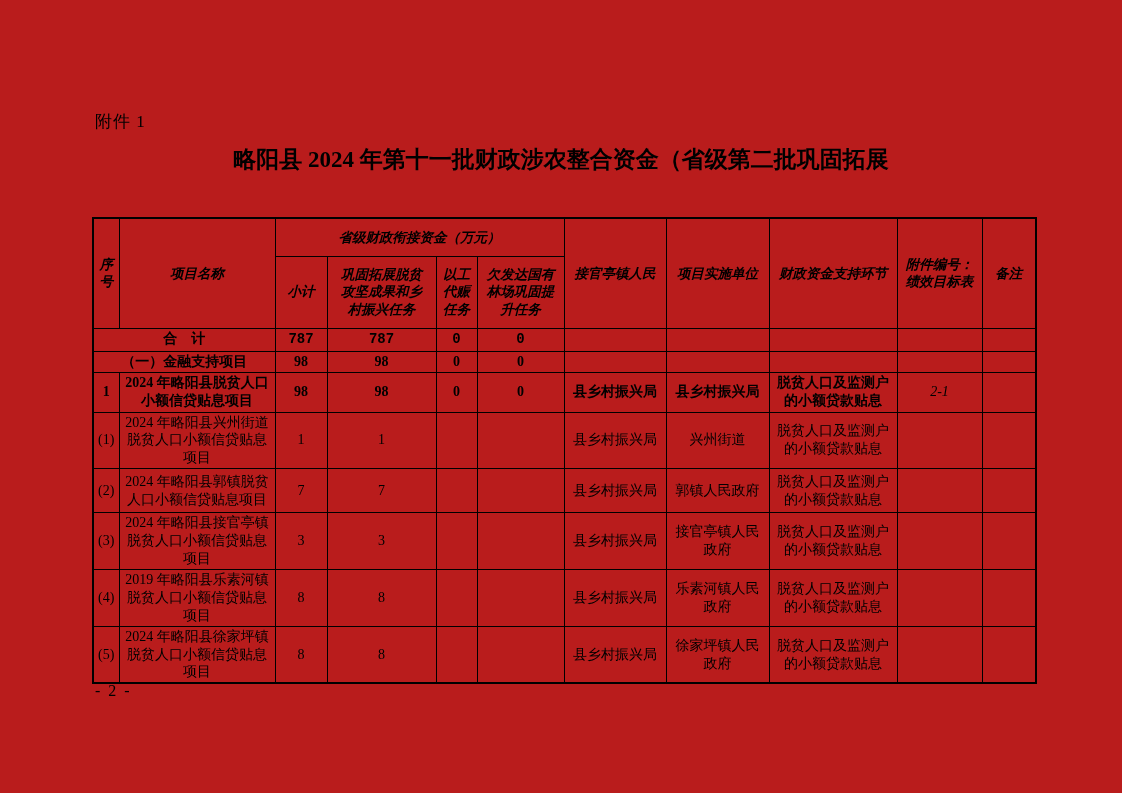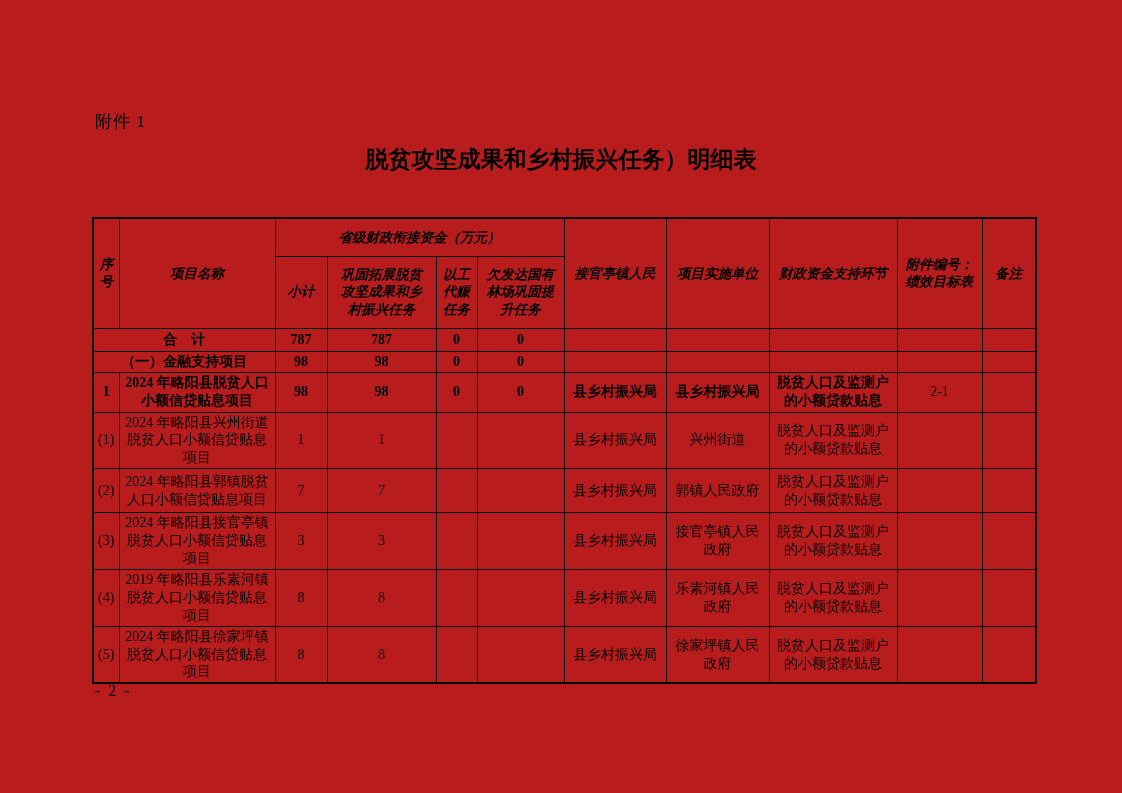--- a/index.html
+++ b/index.html
@@ -34,42 +34,42 @@
     text-align:center; vertical-align:middle;
     font-size:14px; line-height:1.28;
     white-space:pre-line;
     padding:1px 2px;
     overflow:hidden;
     font-weight:normal;
   }
   .doc-table th { font-weight:bold; font-size:13.5px;font-style:italic; }
   .bold-row td { font-weight:bold; }
   .cell-left { text-align:left; padding-left:4px; }
-  .fw-normal { font-weight:normal !important; }
+  .fw-normal { font-weight:normal !important;font-style:italic; }
 
   tr.rh-h1 { height:38px; }
   tr.rh-h2 { height:72px; }
-  tr.rh-22 { height:23px; }
+  tr.rh-22 { height:23px;font-family:Liberation Mono, monospace; }
   tr.rh-21 { height:21px;margin-left:44px; }
   tr.rh-40 { height:40px; }
   tr.rh-50 { height:50px; }
   tr.rh-44 { height:44px; }
   tr.rh-55 { height:55px; }
   tr.rh-56 { height:56px; }
   .seq-small { font-size:12px; }
 </style>
 </head>
 <body>
 
 <div class="page">
 
   <div class="attachment-label">附件 1</div>
 
   <div class="doc-title">
-    <div>脱贫攻坚成果和乡村振兴任务）明细表</div>
+    <div>略阳县 2024 年第十一批财政涉农整合资金（省级第二批巩固拓展</div>
   </div>
 
   <table class="doc-table">
     <colgroup>
       <col style="width:26px">
         <col style="width:156px">
         <col style="width:52px">
         <col style="width:109px">
       <col style="width:41px">
         <col style="width:87px">

